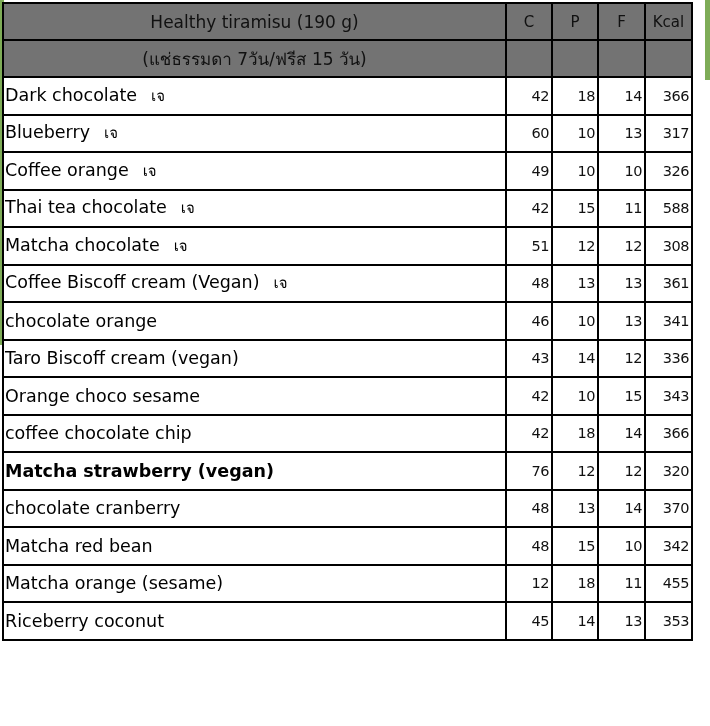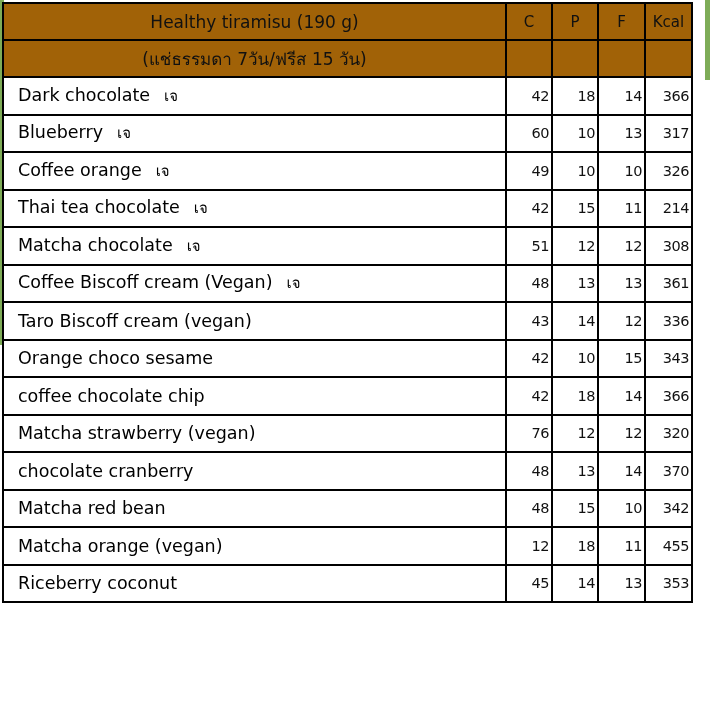--- a/index.html
+++ b/index.html
@@ -4,25 +4,25 @@
 <style>
   html, body { margin:0; padding:0; background:#ffffff; }
   body { width:710px; height:726px; overflow:hidden; position:relative;
          font-family:"DejaVu Sans", "Liberation Sans", sans-serif; }
   .greenstrip { position:absolute; left:0; top:0; width:4px; height:345px; background:#7eac57; }
   .greenstrip-r { position:absolute; right:0; top:0; width:5px; height:80px; background:#7eac57; }
   table { position:absolute; left:2px; top:2px; border-collapse:collapse; table-layout:fixed; }
   td { border:2.5px solid #000; padding:0; height:35.5px; overflow:hidden; white-space:nowrap; }
   .c-name { width:503px; }
   .c-c { width:46px; } .c-p { width:46px; } .c-f { width:47px; } .c-k { width:47px; }
-  tr.hdr td { background:#a16207; color:#111; font-size:15px; text-align:center; height:35px; }
+  tr.hdr td { background:#737373; color:#111; font-size:15px; text-align:center; height:35px; }
   tr.hdr td.title { font-size:17px; }
-  td.name { font-size:17.5px; color:#000; padding-left:14px; }
+  td.name { font-size:17.5px; color:#000; padding-left:1px; }
   td.name .veg { margin-left:14px; font-size:15px; }
-  td.name.bold { font-weight:normal; }
+  td.name.bold { font-weight:bold; }
   td.num { text-align:right; font-size:14.5px; padding-right:2px; color:#111; letter-spacing:-0.5px; }
 </style>
 </head>
 <body>
 
 <div class="greenstrip"></div>
 <div class="greenstrip-r"></div>
 
 <table>
   <colgroup>
@@ -66,35 +66,42 @@
     <td class="num">49</td>
     <td class="num">10</td>
     <td class="num">10</td>
     <td class="num">326</td>
   </tr>
       <tr>
     <td class="name"><span>Thai tea chocolate</span><span class="veg">เจ</span></td>
     <td class="num">42</td>
     <td class="num">15</td>
     <td class="num">11</td>
-    <td class="num">214</td>
+    <td class="num">588</td>
   </tr>
       <tr>
     <td class="name"><span>Matcha chocolate</span><span class="veg">เจ</span></td>
     <td class="num">51</td>
     <td class="num">12</td>
     <td class="num">12</td>
     <td class="num">308</td>
   </tr>
       <tr>
     <td class="name"><span>Coffee Biscoff cream (Vegan)</span><span class="veg">เจ</span></td>
     <td class="num">48</td>
     <td class="num">13</td>
     <td class="num">13</td>
     <td class="num">361</td>
+  </tr>
+      <tr>
+    <td class="name"><span>chocolate orange</span><span class="veg"></span></td>
+    <td class="num">46</td>
+    <td class="num">10</td>
+    <td class="num">13</td>
+    <td class="num">341</td>
   </tr>
       <tr>
     <td class="name"><span>Taro Biscoff cream (vegan)</span><span class="veg"></span></td>
     <td class="num">43</td>
     <td class="num">14</td>
     <td class="num">12</td>
     <td class="num">336</td>
   </tr>
       <tr>
     <td class="name"><span>Orange choco sesame</span><span class="veg"></span></td>
@@ -125,21 +132,21 @@
     <td class="num">370</td>
   </tr>
       <tr>
     <td class="name"><span>Matcha red bean</span><span class="veg"></span></td>
     <td class="num">48</td>
     <td class="num">15</td>
     <td class="num">10</td>
     <td class="num">342</td>
   </tr>
       <tr>
-    <td class="name"><span>Matcha orange (vegan)</span><span class="veg"></span></td>
+    <td class="name"><span>Matcha orange (sesame)</span><span class="veg"></span></td>
     <td class="num">12</td>
     <td class="num">18</td>
     <td class="num">11</td>
     <td class="num">455</td>
   </tr>
       <tr>
     <td class="name"><span>Riceberry coconut</span><span class="veg"></span></td>
     <td class="num">45</td>
     <td class="num">14</td>
     <td class="num">13</td>

